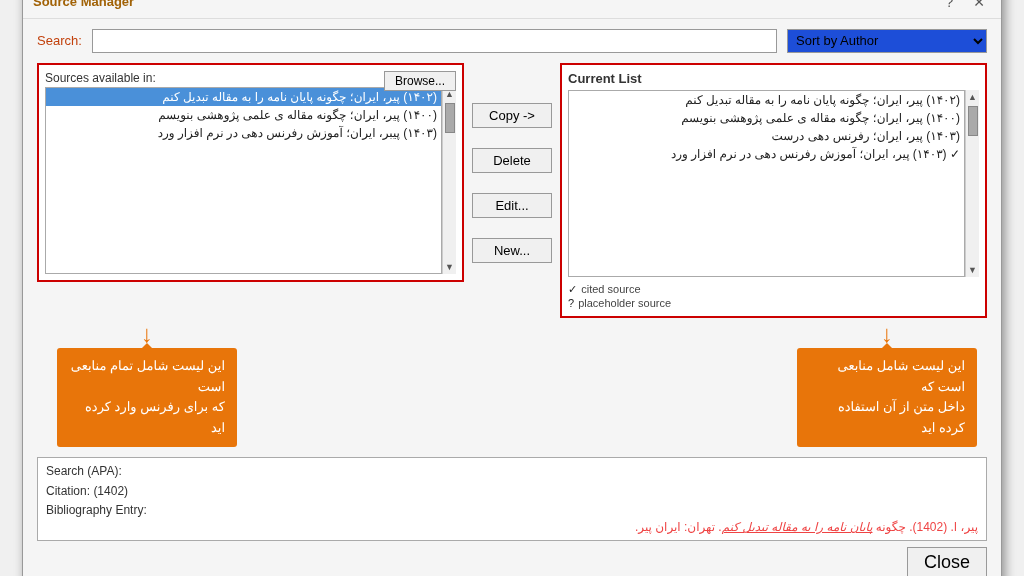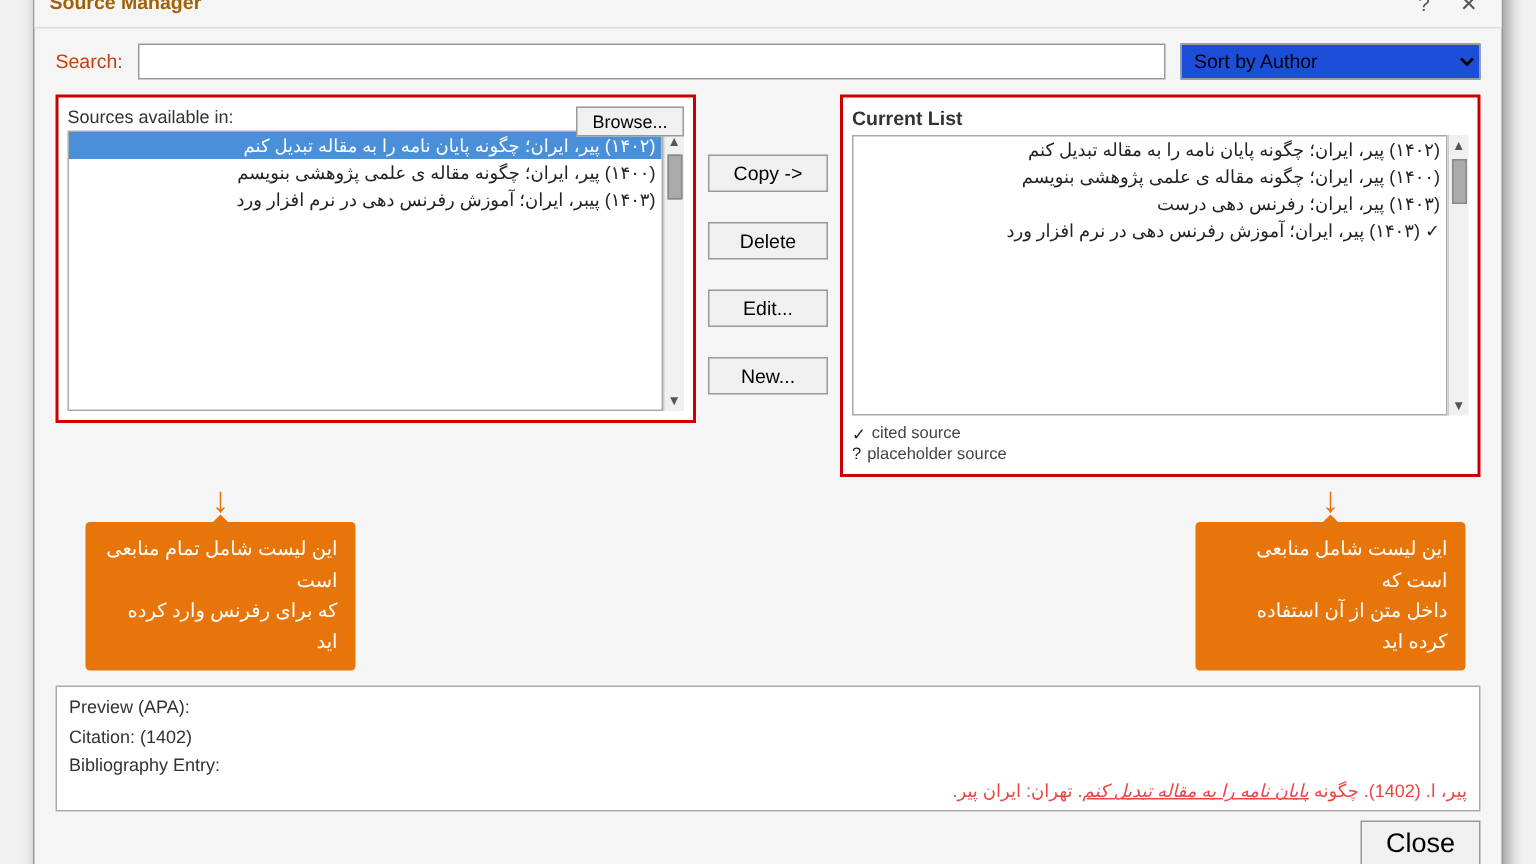--- a/index.html
+++ b/index.html
@@ -393,21 +393,21 @@
       </div>
       <div class="annotation-right">
         <div class="arrow-down">↓</div>
         <div class="tooltip-orange">
           این لیست شامل منابعی است که<br>داخل متن از آن استفاده کرده اید
         </div>
       </div>
     </div>
 
     <div class="preview-section">
-      <div class="preview-label">Preview (APA):</div>
+      <div class="preview-label">Search (APA):</div>
       <div class="preview-content">
         <span>Citation:</span>
         <span>(1402)</span>
       </div>
       <div class="preview-content">
         <span>Bibliography Entry:</span>
       </div>
       <div class="preview-bib">
         پیر، ا. (1402). چگونه <em>پایان نامه را به مقاله تبدیل کنم</em>. تهران: ایران پیر.
       </div>

